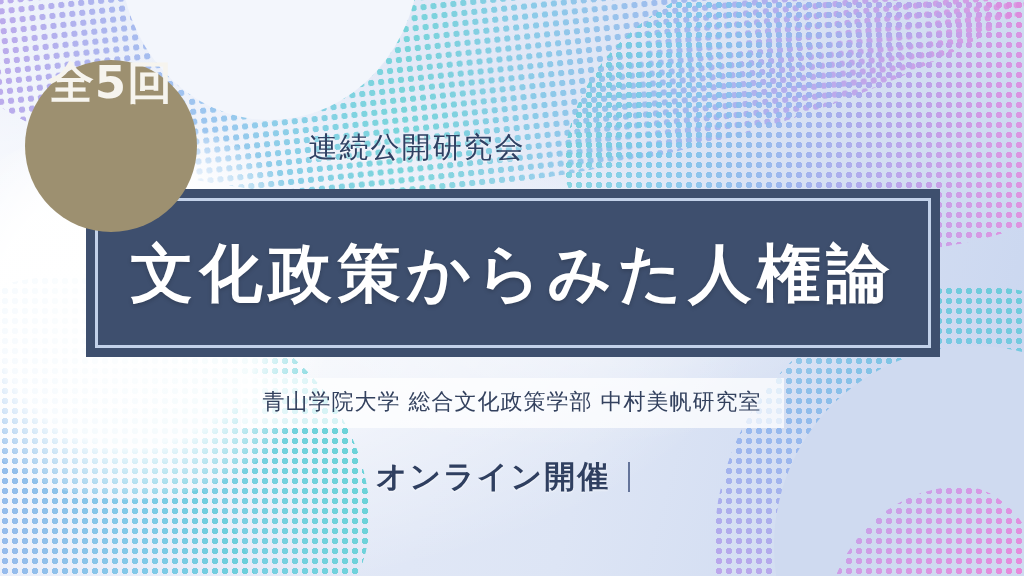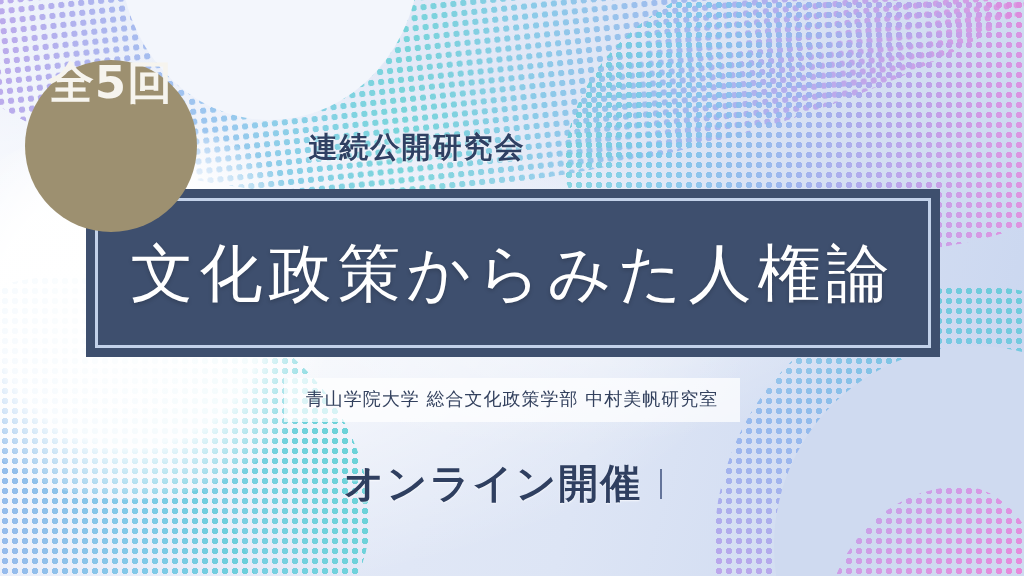--- a/index.html
+++ b/index.html
@@ -97,60 +97,60 @@
   .wash-center{
     top:150px;left:200px;width:700px;height:300px;
     background:radial-gradient(ellipse at center,rgba(255,255,255,.55) 0%,rgba(255,255,255,0) 70%);
   }
 
   
   .content{position:relative;z-index:5;width:100%;height:100%;}
 
   .kicker{
     position:absolute;top:128px;left:0;width:834px;text-align:center;
-    font-size:29px;font-weight:bold;letter-spacing:2px;color:#2f4063;
+    font-size:29px;font-weight:normal;letter-spacing:2px;color:#2f4063;
     text-shadow:0 1px 2px rgba(255,255,255,.8);
   }
 
   .title-box{
     position:absolute;left:86px;top:189px;width:854px;height:168px;
     background:#3e4f6e;box-sizing:border-box;padding:9px;
   }
   .title-inner{
     width:100%;height:100%;box-sizing:border-box;
     border:3px solid #c3d2ea;
     display:flex;align-items:center;justify-content:center;
   }
   .title-text{
-    color:#ffffff;font-size:63px;font-weight:normal;letter-spacing:6px;
+    color:#ffffff;font-size:63px;font-weight:bold;letter-spacing:6px;
     line-height:1;white-space:nowrap;
     text-shadow:0 2px 4px rgba(0,0,0,.18);
   }
 
   .badge{
     position:absolute;left:25px;top:60px;width:172px;height:172px;border-radius:50%;
     background:#9d9070;display:flex;align-items:flex-start;justify-content:center;
     z-index:7;
   }
   .badge-text{
     color:#f6f4ee;font-size:45px;font-weight:bold;letter-spacing:1px;line-height:1;
   }
 
   .affil-wrap{
     position:absolute;top:378px;left:0;width:1024px;display:flex;justify-content:center;
   }
   .affil{
     background:rgba(255,255,255,.72);
     padding:9px 22px 11px;
-    font-size:18px;letter-spacing:1px;color:#33415e;white-space:nowrap;
+    font-size:22px;letter-spacing:1px;color:#33415e;white-space:nowrap;
   }
 
   .footer{
     position:absolute;top:456px;left:0;width:1024px;text-align:center;
-    font-size:40px;font-weight:bold;letter-spacing:2px;color:#2f3f60;
+    font-size:31px;font-weight:bold;letter-spacing:2px;color:#2f3f60;
     text-shadow:0 1px 2px rgba(255,255,255,.75);
     display:flex;align-items:center;justify-content:center;gap:0;
   }
   .footer .sep{
     display:inline-block;width:2px;height:30px;background:#64749a;
     margin:0 18px;vertical-align:middle;
   }
 </style>
 </head>
 <body>

